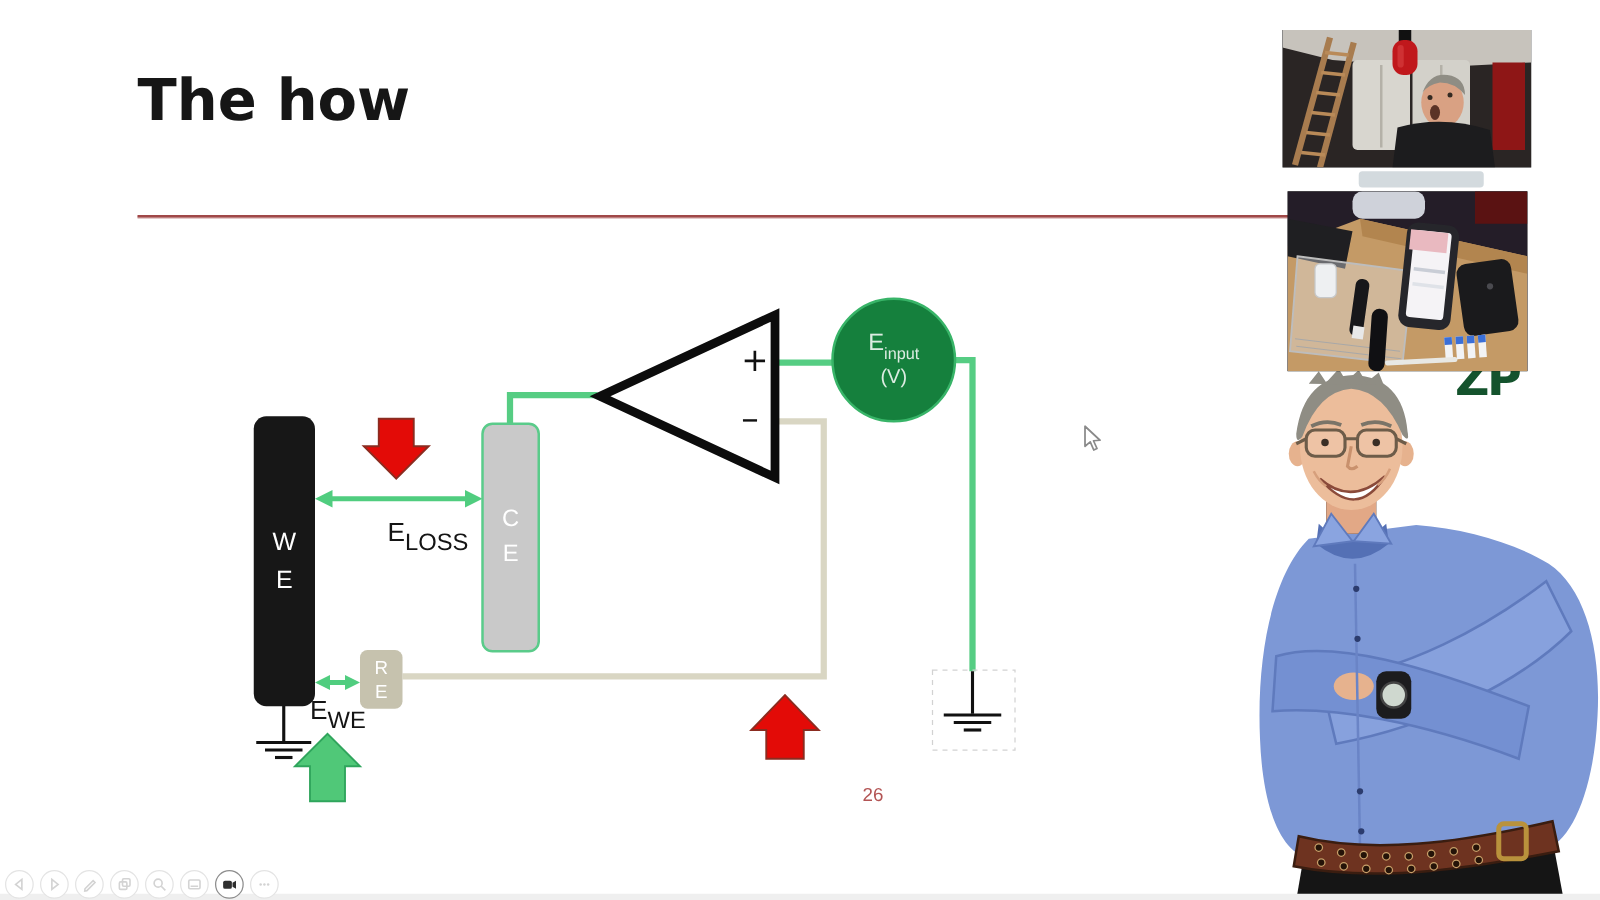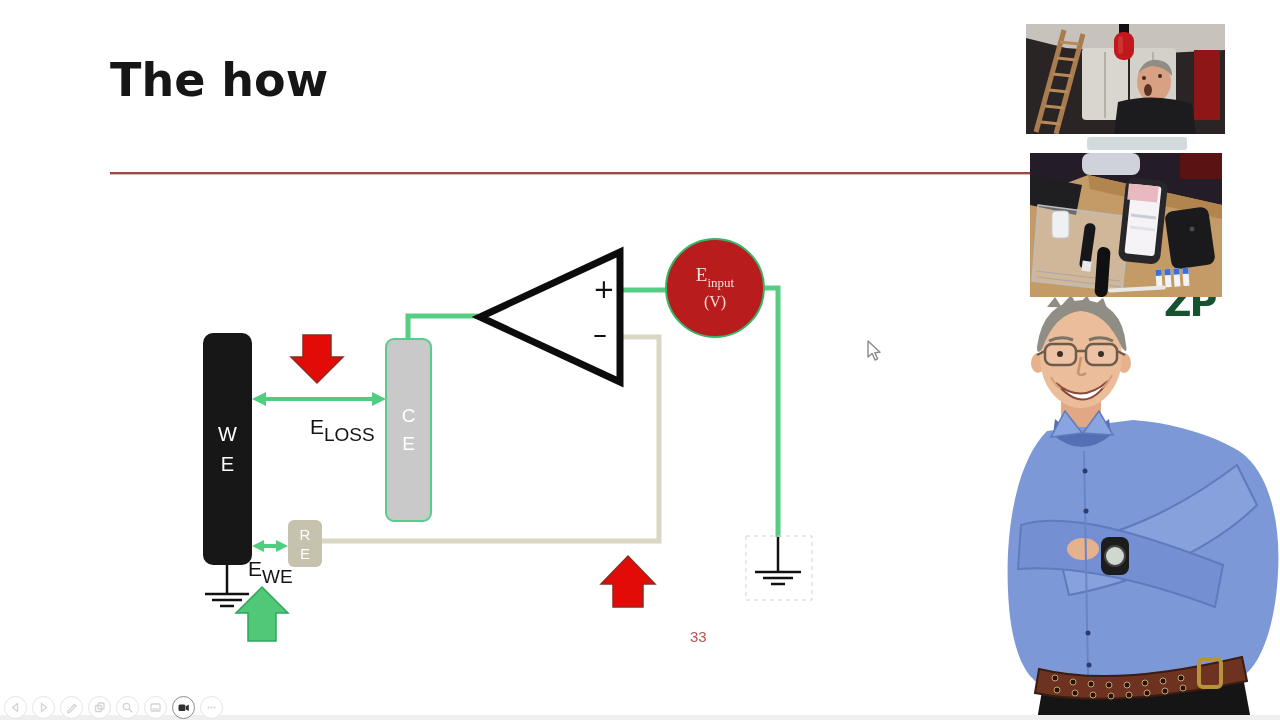--- a/index.html
+++ b/index.html
@@ -22,23 +22,23 @@
           border:2px solid #5acb8a;border-radius:9px;font-size:19px;gap:6px;box-sizing:border-box;}
   .re-box{left:288px;top:520px;width:34px;height:47px;background:#c6c2ae;border-radius:6px;
           font-size:15px;gap:2px;}
 
   .elabel{position:absolute;color:#141414;font-size:21px;z-index:3;}
   .elabel sub{font-size:19px;position:relative;bottom:-2px;}
   .e-loss{left:310px;top:415px;}
   .e-we{left:248px;top:557px;}
 
   .source-circle{position:absolute;left:665px;top:238px;width:100px;height:100px;
-                 border-radius:50%;background:#b91c1c;border:2px solid #38b468;box-sizing:border-box;
+                 border-radius:50%;background:#15803d;border:2px solid #38b468;box-sizing:border-box;
                  display:flex;flex-direction:column;align-items:center;justify-content:center;
-                 color:rgba(255,255,255,.85);font-size:19px;line-height:21px;z-index:3;font-family:Liberation Serif, serif;}
+                 color:rgba(255,255,255,.85);font-size:19px;line-height:21px;z-index:3;}
   .source-circle sub{font-size:13px;bottom:-2px;position:relative;}
   .source-unit{font-size:16px;}
 
   .opamp-sign{position:absolute;color:#111;z-index:4;font-family:"DejaVu Sans",sans-serif;}
   .op-plus{left:593px;top:274px;font-size:26px;}
   .op-minus{left:593px;top:318px;font-size:28px;}
 
   .page-number{position:absolute;left:690px;top:628px;font-size:15px;color:#b35454;z-index:3;}
 
   .zp-logo{position:absolute;left:1164px;top:281px;font-size:38px;font-weight:800;
@@ -142,21 +142,21 @@
   <div class="source-circle">
     <div>
       <span>E</span><sub>input</sub>
     </div>
     <div class="source-unit">(V)</div>
   </div>
 
   <div class="opamp-sign op-plus">+</div>
   <div class="opamp-sign op-minus">–</div>
 
-  <div class="page-number">33</div>
+  <div class="page-number">26</div>
 
   <div class="zp-logo">ZP</div>
 
   <svg class="presenter-cutout" width="295" height="427" viewBox="0 0 295 427">
 
     <path d="M52,427 L58,392 L258,384 L266,427 Z" fill="#151515"></path>
 
     <path d="M62,138 C34,166 20,228 23,298 C25,350 38,388 62,394 L250,387 C272,381 290,340 293,280 C296,228 284,178 254,158 C228,142 188,130 148,127 Z" fill="#7d98d6"></path>
 
     <path d="M252,172 C205,208 140,244 72,252 L84,302 C160,288 232,252 272,212 Z" fill="#87a1dd" stroke="#5f7abd" stroke-width="2"></path>

